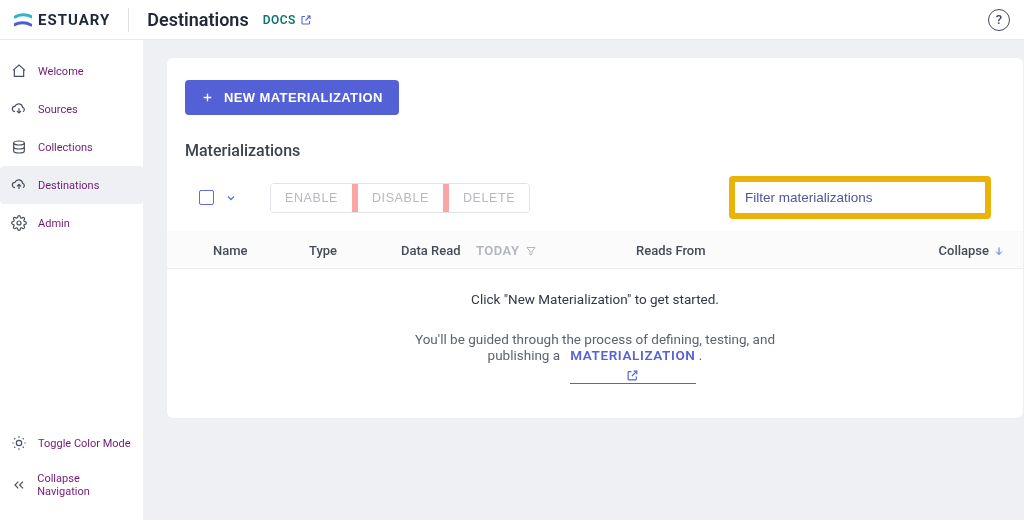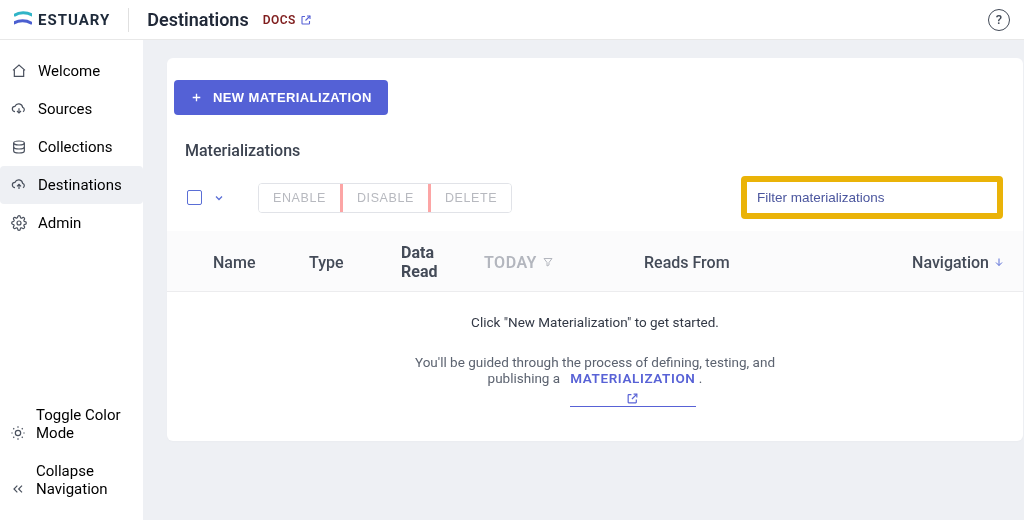--- a/index.html
+++ b/index.html
@@ -1,53 +1,53 @@
 <!DOCTYPE html>
 <html><head>
 <meta charset="utf-8">
 <style>
   * { box-sizing: border-box; margin: 0; padding: 0; }
   html, body { width: 1024px; height: 520px; font-family: -apple-system, BlinkMacSystemFont, "Segoe UI", Roboto, Helvetica, Arial, sans-serif; font-size: 14px; color: #333; overflow: hidden; }
   .app { display: flex; flex-direction: column; width: 100%; height: 100%; background: #fff; }
   .topbar { display: flex; align-items: center; height: 40px; border-bottom: 1px solid #e8e8e8; padding: 0 14px; }
-  .logo { display: flex; align-items: flex-start; gap: 6px; font-weight: 700; letter-spacing: 1px; color: #1e2a3a; font-size: 15px; }
+  .logo { display: flex; align-items: flex-end; gap: 6px; font-weight: 700; letter-spacing: 1px; color: #1e2a3a; font-size: 15px; }
   .logo-mark { display: inline-block; }
   .vdiv { width: 1px; height: 24px; background: #e0e0e0; margin: 0 18px; }
   .top-title { font-size: 18px; font-weight: 600; color: #212938; }
-  .docs-link { display: inline-flex; align-items: center; gap: 4px; margin-left: 14px; color: #7f1d1d; font-size: 12px; font-weight: 600; letter-spacing: 0.5px; cursor: pointer; text-align: center; }
+  .docs-link { display: inline-flex; align-items: center; gap: 4px; margin-left: 14px; color: #0f766e; font-size: 12px; font-weight: 600; letter-spacing: 0.5px; cursor: pointer; text-align: center; }
   .topbar .spacer { flex: 1; }
   .help-btn { display: inline-flex; align-items: center; justify-content: center; width: 22px; height: 22px; border: 1.5px solid #424a57; color: #424a57; border-radius: 50%; font-size: 13px; font-weight: 500; cursor: pointer; }
   .body { display: flex; flex: 1; min-height: 0; }
   .sidebar { width: 143px; background: #fff; display: flex; flex-direction: column; }
   .nav { padding-top: 12px; }
-  .nav-item { display: flex; align-items: flex-end; gap: 10px; padding: 10px 12px 10px 10px; font-size: 15px; color: #000000; cursor: pointer; border-radius: 4px; }
+  .nav-item { display: flex; align-items: center; gap: 10px; padding: 10px 12px 10px 10px; font-size: 11px; color: #701a75; cursor: pointer; border-radius: 4px; }
   .nav-item.active { background: #eef0f4; }
   .nav-icon { display: inline-flex; width: 18px; height: 18px; align-items: center; justify-content: center; color: #4a515e; }
   .sidebar .spacer { flex: 1; }
   .nav-bottom { padding-bottom: 12px; }
   .content-wrap { flex: 1; background: #eef0f4; padding: 18px 0 0 24px; overflow: auto; }
   .card { background: #fff; border-radius: 6px; padding: 22px 0 28px 0; width: 856px; box-shadow: 0 1px 2px rgba(0,0,0,0.02); }
-  .new-btn { display: inline-flex; align-items: center; gap: 10px; background: #5461d6; color: #fff; font-weight: 700; font-size: 13px; letter-spacing: 0.4px; padding: 10px 16px; border: none; border-radius: 4px; cursor: pointer; margin-left: 7px; text-align: right; }
+  .new-btn { display: inline-flex; align-items: center; gap: 10px; background: #5461d6; color: #fff; font-weight: 700; font-size: 13px; letter-spacing: 0.4px; padding: 10px 16px; border: none; border-radius: 4px; cursor: pointer; margin-left: 18px; text-align: right; }
   .section-title { font-size: 16px; font-weight: 500; color: #3c4350; margin: 26px 0 16px 18px; }
-  .toolbar-row { display: flex; align-items: center; padding: 0 20px; }
+  .toolbar-row { display: flex; align-items: center; padding: 0 32px; }
   .toolbar-left { display: flex; align-items: center; gap: 6px; }
   .checkbox { width: 15px; height: 15px; border: 1.5px solid #5a6ed6; border-radius: 2px; background: #fff; display: inline-block; cursor: pointer; }
   .caret-down { display: inline-flex; align-items: center; justify-content: center; width: 22px; height: 22px; cursor: pointer; color: #5a6ed6; }
   .seg-group { display: inline-flex; margin-left: 22px; border: 1px solid #e1e3e8; border-radius: 4px; overflow: hidden; }
   .seg-btn { padding: 7px 14px; font-size: 12.5px; letter-spacing: 0.6px; color: #b7b9bf; background: #fff; border: none; cursor: pointer; }
-  .seg-btn + .seg-btn { border-left: 3px solid #fca5a5; }
+  .seg-btn + .seg-btn { border-left: 6px solid #fca5a5; }
   .toolbar-row .spacer { flex: 1; }
   .filter-input { width: 262px; padding: 8px 10px; border: 6px solid #eab308; border-radius: 4px; font-size: 13.5px; color: #3f4a8f; outline: none; background: #fff; }
   .filter-input::placeholder { color: #4b569e; }
   .table-head { display: flex; align-items: center; padding: 12px 18px 10px 18px; border-bottom: 1px solid #ececee; margin-top: 12px; background: #fbfbfc; }
-  .th { font-size: 16px; color: #444b58; font-weight: 500; }
+  .th { font-size: 13px; color: #444b58; font-weight: 500; }
   .th.name { margin-left: 28px; width: 96px; }
   .th.type { width: 92px; }
-  .th.dataread { width: 65px; font-weight: bold; }
-  .th.today { display: inline-flex; align-items: center; gap: 5px; color: #b3b6be; font-weight: 600; letter-spacing: 0.5px; margin-left: 18px; width: 160px; }
+  .th.dataread { width: 65px; }
+  .th.today { display: inline-flex; align-items: center; gap: 5px; color: #b3b6be; font-weight: 600; letter-spacing: 0.5px; margin-left: 10px; width: 160px; }
   .th.reads { width: 140px; }
   .th.pub { display: inline-flex; align-items: center; gap: 4px; margin-left: auto; }
   .empty { text-align: center; padding: 22px 0 6px 0; }
   .empty-line1 { font-size: 13.5px; color: #323845; margin-bottom: 8px; }
   .empty-line2 { font-size: 13.5px; color: #5c6370; margin-top: 24px; }
   .mat-link { display: inline-flex; align-items: center; gap: 6px; color: #5862d6; font-weight: 600; border-bottom: 1.5px solid #5862d6; letter-spacing: 0.6px; cursor: pointer; padding-bottom: 1px; flex-direction: column; }
   svg { display: block; }
 </style>
 </head>
 <body>
@@ -192,21 +192,21 @@
           <div class="th today">
             <span>TODAY</span>
             <span>
               <svg width="12" height="12" viewBox="0 0 24 24" fill="none" stroke="#b3b6be" stroke-width="2">
                   <path d="M4 5h16l-6 8v5l-4 2v-7L4 5z"></path>
                 </svg>
             </span>
           </div>
           <div class="th reads">Reads From</div>
           <div class="th pub">
-            <span>Navigation</span>
+            <span>Collapse</span>
             <span>
               <svg width="12" height="12" viewBox="0 0 24 24" fill="none" stroke="#5a6ed6" stroke-width="2">
                   <path d="M12 5v14"></path>
                   <path d="M18 13l-6 6-6-6"></path>
                 </svg>
             </span>
           </div>
         </div>
 
         <div class="empty">

